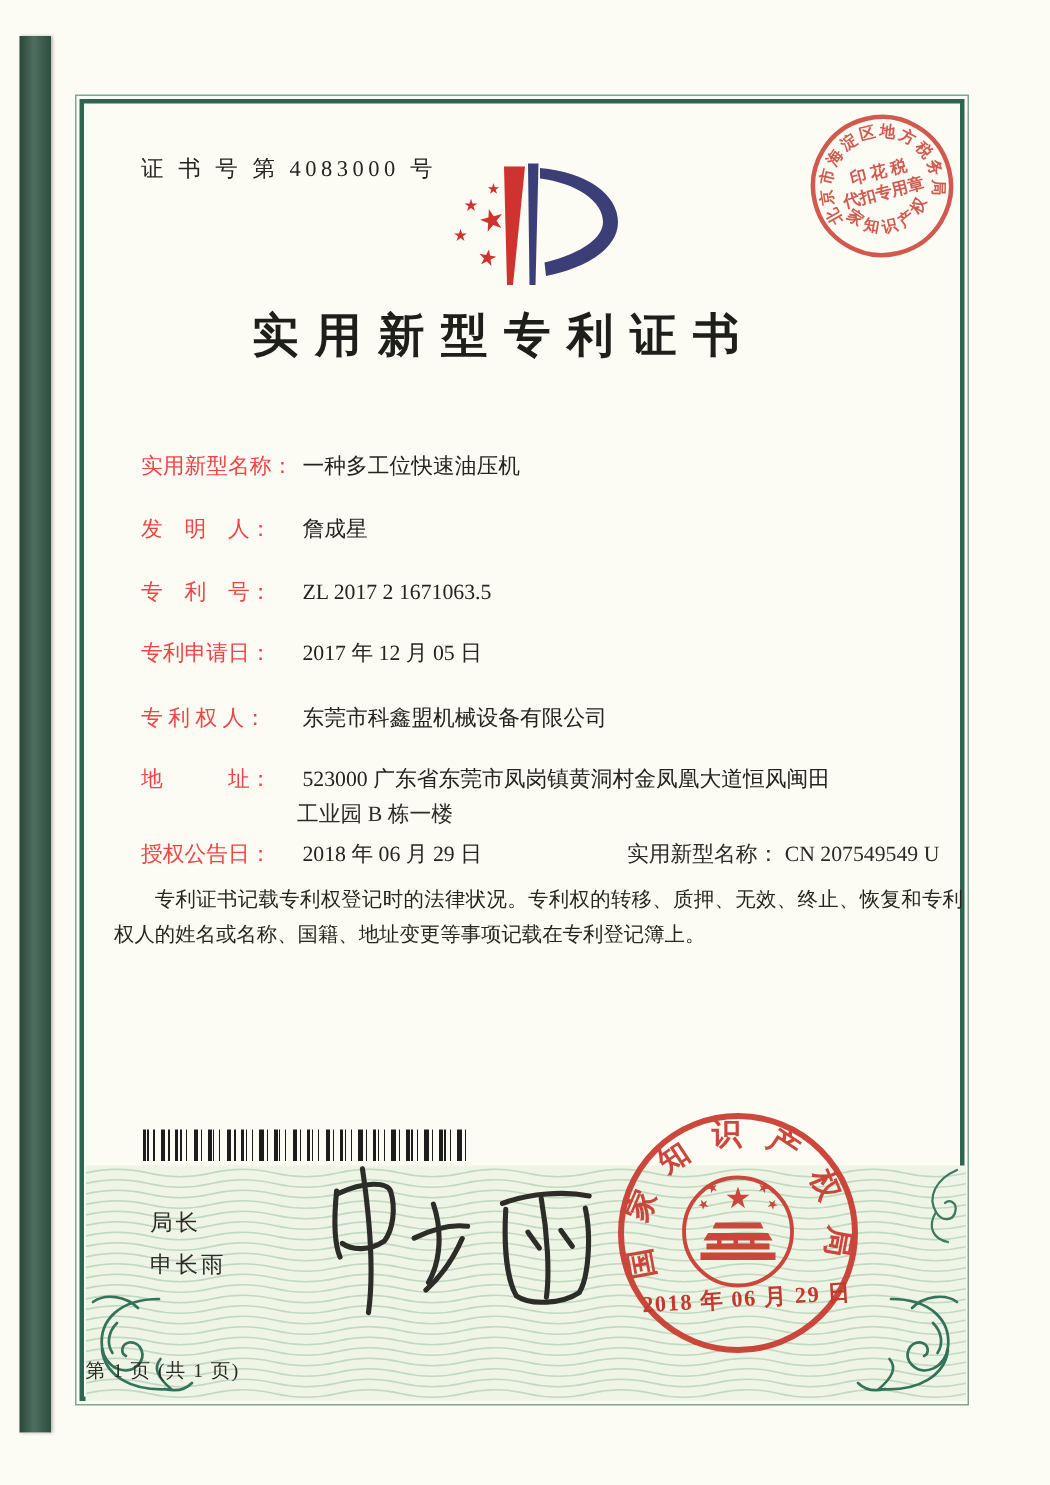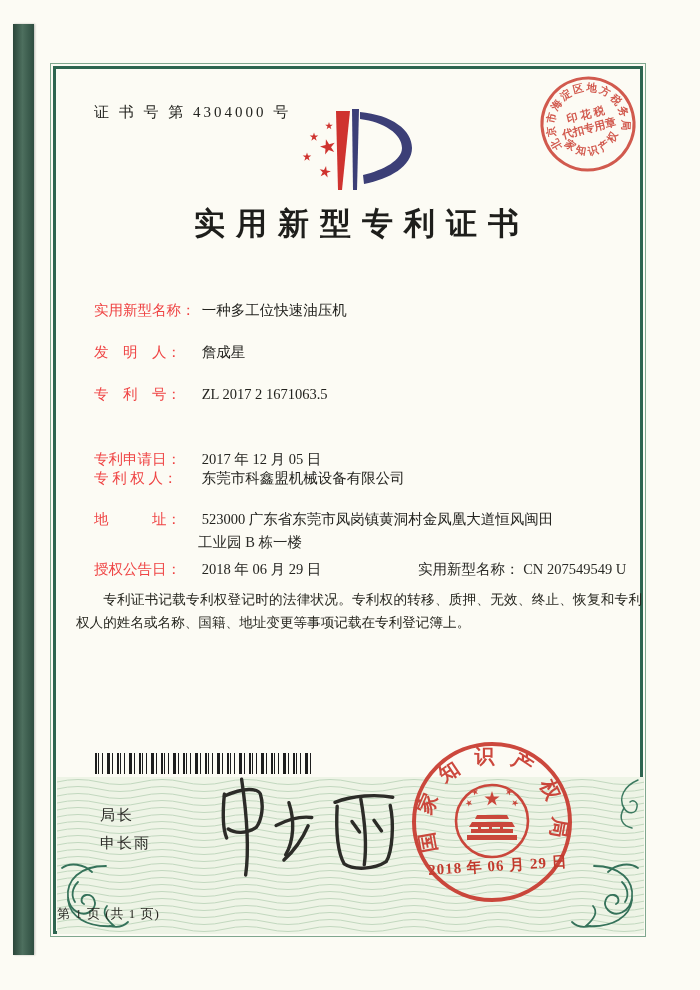--- a/index.html
+++ b/index.html
@@ -32,21 +32,21 @@
     background:#eef4e6;z-index:1;overflow:hidden;
   }
   .band svg{display:block;}
   .flourish{z-index:2;}
   .certno{
     left:94px;top:103px;font-size:15px;letter-spacing:3px;color:#23231f;
     z-index:3;
   }
   .logo{left:276px;top:106px;z-index:3;}
   .title{
-    left:68px;top:203px;width:588px;text-align:center;
+    left:42px;top:203px;width:588px;text-align:center;
     font-size:31px;font-weight:600;letter-spacing:11px;color:#1e1e1b;z-index:3;
   }
   .fieldrow{left:94px;font-size:14.5px;z-index:3;white-space:nowrap;}
   .fieldrow .lbl{display:inline-block;min-width:104px;color:#ef4444;}
   .fieldrow .val{color:#23231f;}
   .addr2{left:198px;font-size:14.5px;z-index:3;}
   .grantno{left:418px;font-size:14.5px;z-index:3;white-space:nowrap;}
   .bodytext{
     left:76px;top:588px;width:566px;z-index:3;
     font-size:13.6px;line-height:23px;color:#26261f;
@@ -132,21 +132,21 @@
       <path d="M20,20 C14,26 13,34 17,40"></path>
     </g>
   </svg>
   <svg class="abs flourish" style="left:600px;top:778px" width="42" height="52" viewBox="0 0 42 52">
     <g stroke="#3c7a60" stroke-width="1.5" fill="none" stroke-linecap="round">
       <path d="M38,2 C24,8 18,20 24,30 C28,37 36,36 37,29 C38,24 33,21 30,24"></path>
       <path d="M24,30 C18,40 22,48 32,50"></path>
     </g>
   </svg>
 
-  <div class="abs certno">证 书 号 第 4304000 号</div>
+  <div class="abs certno">证 书 号 第 4083000 号</div>
 
   <svg class="abs logo" width="152" height="92" viewBox="0 0 152 92">
     <defs>
       <polygon id="st" points="0,-1 0.224,-0.309 0.951,-0.309 0.363,0.118 0.588,0.809 0,0.382 -0.588,0.809 -0.363,0.118 -0.951,-0.309 -0.224,-0.309"></polygon>
     </defs>
     <g fill="#cf332f">
       <use href="#st" transform="translate(53,20) scale(4)"></use>
       <use href="#st" transform="translate(38,31) scale(4.5)"></use>
       <use href="#st" transform="translate(52,41) rotate(-15) scale(8)"></use>
       <use href="#st" transform="translate(31,51) scale(4.5)"></use>
@@ -166,21 +166,21 @@
     <span class="val">一种多工位快速油压机</span>
   </div>
   <div class="abs fieldrow" style="top:343px">
     <span class="lbl">发　明　人：</span>
     <span class="val">詹成星</span>
   </div>
   <div class="abs fieldrow" style="top:385px">
     <span class="lbl">专　利　号：</span>
     <span class="val">ZL 2017 2 1671063.5</span>
   </div>
-  <div class="abs fieldrow" style="top:450px">
+  <div class="abs fieldrow" style="top:426px">
     <span class="lbl">专利申请日：</span>
     <span class="val">2017 年 12 月 05 日</span>
   </div>
   <div class="abs fieldrow" style="top:469px">
     <span class="lbl">专 利 权 人：</span>
     <span class="val">东莞市科鑫盟机械设备有限公司</span>
   </div>
   <div class="abs fieldrow" style="top:510px">
     <span class="lbl">地　　　址：</span>
     <span class="val">523000 广东省东莞市凤岗镇黄洞村金凤凰大道恒风闽田</span>

